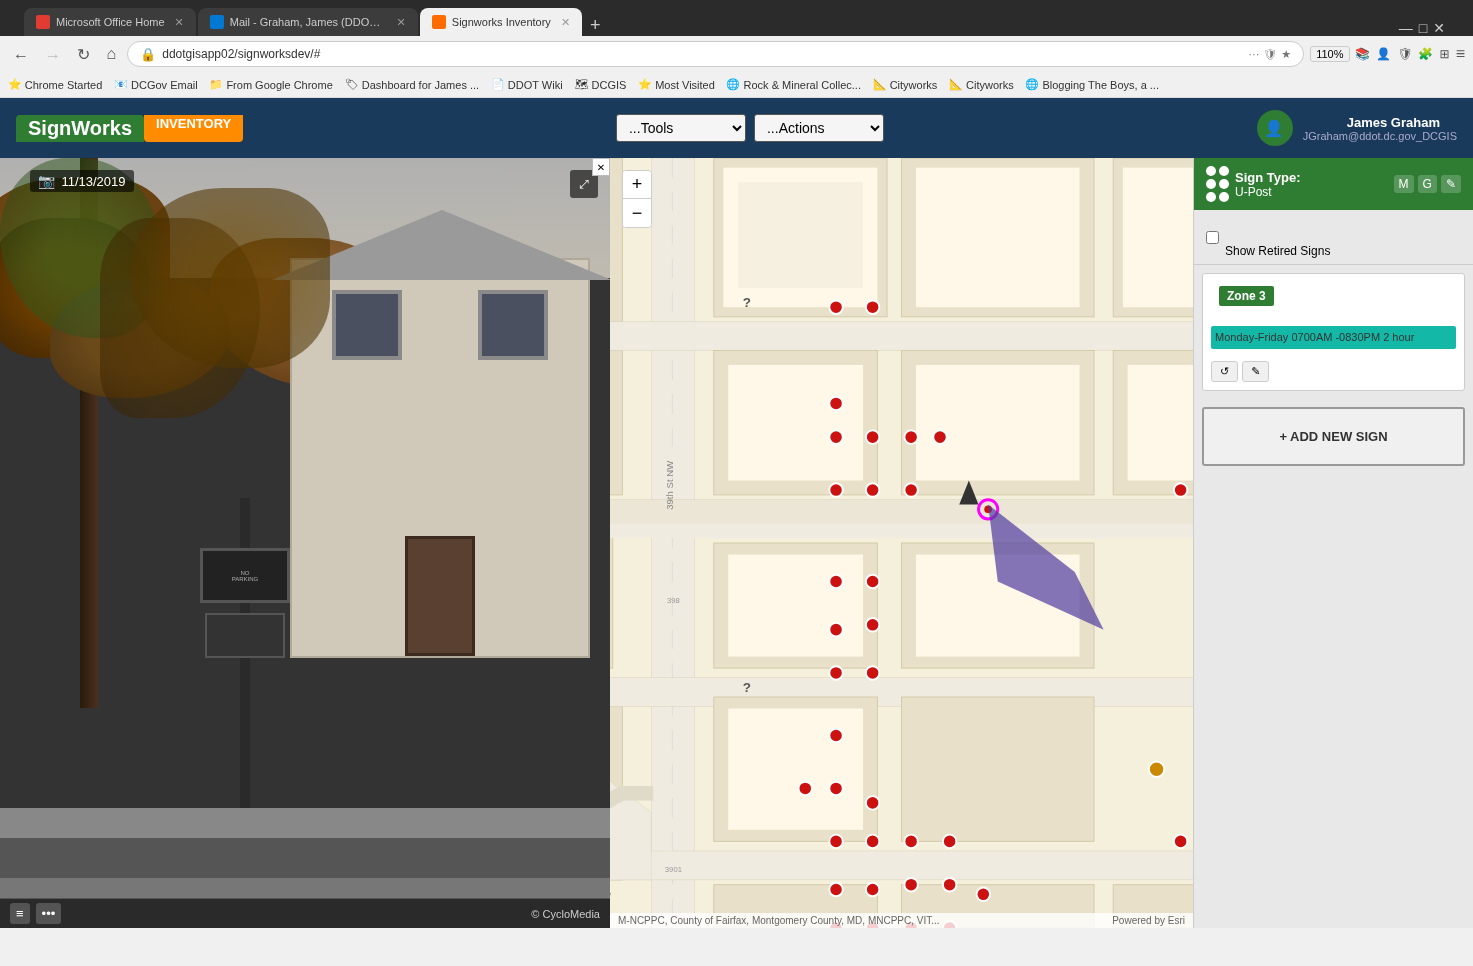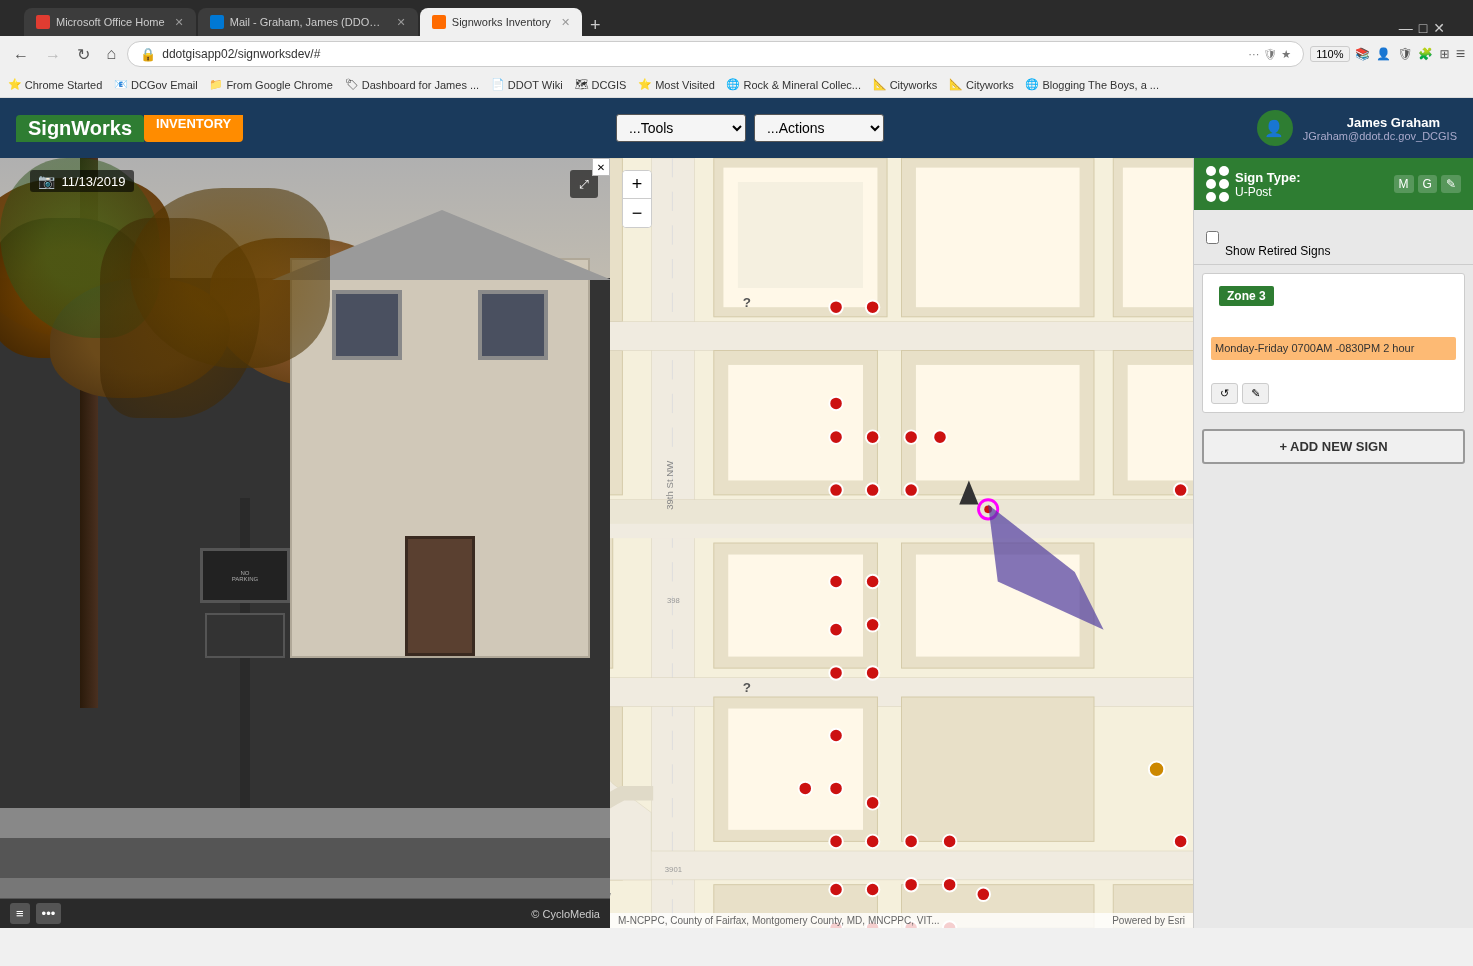--- a/index.html
+++ b/index.html
@@ -79,25 +79,25 @@
     .sign-card { background: white; margin: 8px; border: 1px solid #ccc; border-radius: 3px; overflow: hidden; }
     .sign-card-header { display: flex; align-items: center; padding: 6px 8px; gap: 8px; border-bottom: 1px solid #eee; }
     .sign-preview { width: 40px; height: 40px; background: #f0f0f0; border: 1px solid #ccc; display: flex; align-items: center; justify-content: center; font-size: 8px; color: #555; text-align: center; flex-shrink: 0; }
     .sign-info { flex: 1; }
     .sign-code { font-size: 13px; font-weight: bold; color: #333; }
     .sign-name { font-size: 11px; color: #666; }
     .sign-arrow-btn { background: #1a3a5c; color: white; border: none; padding: 4px 8px; border-radius: 3px; cursor: pointer; font-size: 14px; }
 
     .sign-zone { background: #2e7d32; color: white; font-size: 12px; font-weight: bold; padding: 3px 8px; margin: 8px 8px; border-radius: 2px; display: inline-block; }
     .sign-details { padding: 4px 8px; }
-    .sign-hours { font-size: 11px; color: #333; line-height: 1.4; background: #fdba74; padding: 4px; border-radius: 2px; margin: 15px 0; }
+    .sign-hours { font-size: 11px; color: #333; line-height: 1.4; background: #14b8a6; padding: 4px; border-radius: 2px; margin: 4px 0; }
     .sign-edit-btns { display: flex; gap: 4px; padding: 4px 8px 8px; }
     .sign-edit-btn { background: #f0f0f0; border: 1px solid #ccc; padding: 3px 8px; border-radius: 3px; cursor: pointer; font-size: 11px; display: flex; align-items: center; gap: 3px; }
 
-    .add-sign-btn { margin: 8px; background: #f0f0f0; border: 2px solid #999; color: #333; padding: 8px; text-align: center; cursor: pointer; border-radius: 3px; font-size: 13px; font-weight: bold; }
+    .add-sign-btn { margin: 8px; background: #f0f0f0; border: 2px solid #999; color: #333; padding: 20px; text-align: center; cursor: pointer; border-radius: 3px; font-size: 13px; font-weight: bold; }
 
     
     .map-attribution { position: absolute; bottom: 0; left: 0; right: 0; background: rgba(255,255,255,0.8); padding: 2px 8px; font-size: 10px; color: #666; display: flex; justify-content: space-between; }
 
     
     .map-svg { position: absolute; top: 0; left: 0; width: 100%; height: 100%; }
 
     
     .sv-scene { position: absolute; top: 0; left: 0; width: 100%; height: 100%; }
   </style>

